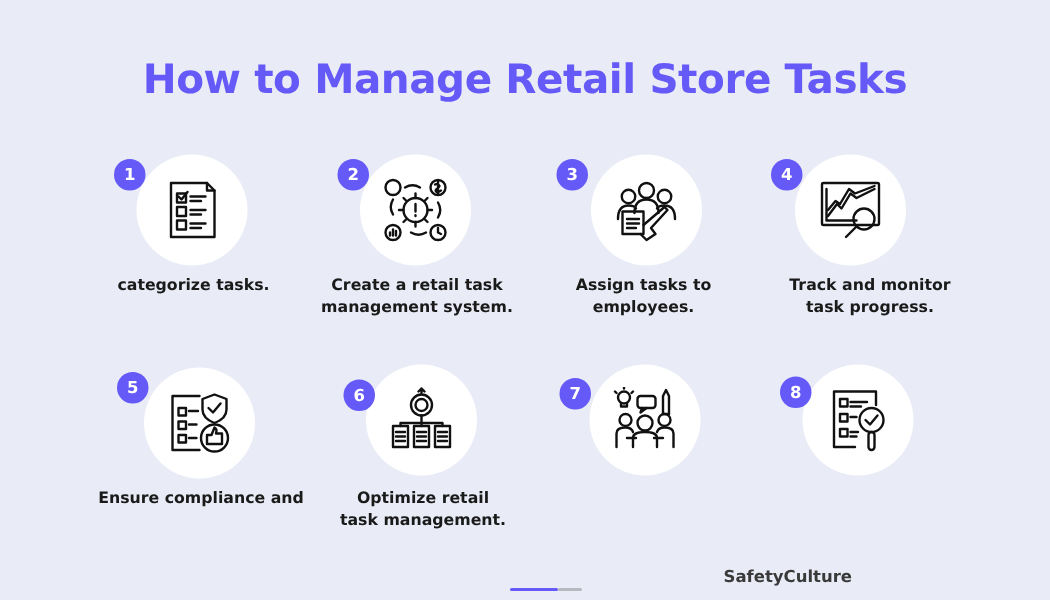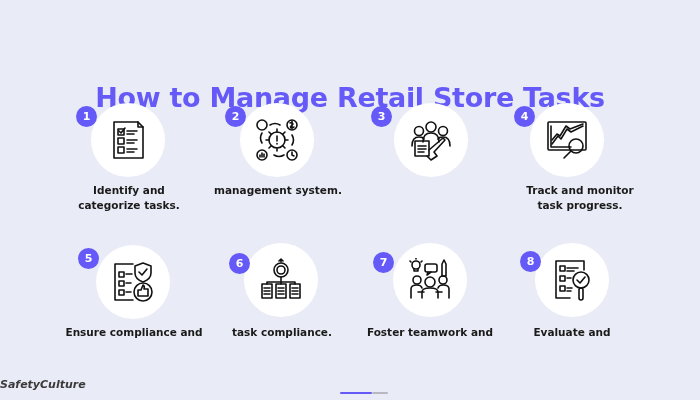--- a/index.html
+++ b/index.html
@@ -5,39 +5,39 @@
   html, body { margin: 0; padding: 0; }
   body {
     width: 700px; height: 400px; overflow: hidden;
     background: #e9ecf6;
     font-family: "DejaVu Sans", "Liberation Sans", sans-serif;
     position: relative;
   }
   .title {
     position: absolute; left: 0; top: 38px; width: 700px;
     text-align: center; font-size: 27px; font-weight: bold;
-    color: #6559f7; letter-spacing: -0.3px; margin-top: 44px;
+    color: #6559f7; letter-spacing: -0.3px;
   }
   .circle {
     position: absolute; width: 74px; height: 74px; border-radius: 50%;
     background: #ffffff;
   }
   .circle svg { position: absolute; left: 15px; top: 15px; width: 44px; height: 44px; }
   .badge {
     position: absolute; width: 21px; height: 21px; border-radius: 50%;
     background: #6559f7; color: #fff; font-size: 11px; font-weight: bold;
     text-align: center; line-height: 21px;
   }
   .label {
     position: absolute; width: 160px; text-align: center;
     font-size: 10.5px; font-weight: bold; color: #1a1a1a; line-height: 15px;
   }
   .brand {
-    position: absolute; left: 0; top: 378px; width: 568px; text-align: left;
-    font-size: 11px; font-weight: bold; font-style: italic; color: #3a3a3a;
+    position: absolute; left: 0; top: 378px; width: 568px; text-align: right;
+    font-size: 11px; font-weight: bold; color: #3a3a3a;
   }
   .brand-underline {
     position: absolute; left: 340px; top: 392px; width: 32px; height: 2px; background: #6559f7; border-radius: 1px;
   }
   .brand-underline2 {
     position: absolute; left: 372px; top: 392px; width: 16px; height: 2px; background: #b8b8c0; border-radius: 1px;
   }
   svg * { fill: none; stroke: #111; stroke-width: 1.6; stroke-linecap: round; stroke-linejoin: round; }
 </style>
 </head>
@@ -52,21 +52,20 @@
         <path d="M32 4 V9 H37"></path>
       <rect x="12" y="11" width="6" height="6"></rect>
         <path d="M13 13 L15 15 L19 10"></path>
       <rect x="12" y="20" width="6" height="6"></rect>
         <rect x="12" y="29" width="6" height="6"></rect>
       <path d="M21 13 H31 M21 16 H28 M21 22 H31 M21 25 H28 M21 31 H31 M21 34 H28"></path>
     </svg>
   </div>
   <div class="badge" style="left:76px; top:106px;">1</div>
   <div class="label" style="left:49px; top:183px;">
-    <div>Identify and</div>
     <div>categorize tasks.</div>
   </div>
 </div>
 
 <div>
   <div class="circle" style="left:240px; top:103px;">
     <svg viewBox="0 0 44 44">
       <circle cx="22" cy="22" r="8"></circle>
         <path d="M22 11 V14 M22 30 V33 M11 22 H14 M30 22 H33 M14 14 L16 16 M28 28 L30 30 M14 30 L16 28 M28 16 L30 14"></path>
       <path d="M22 18 V23 M22 25.5 V26"></path>
@@ -75,40 +74,43 @@
         <circle cx="7" cy="37" r="5"></circle>
         <circle cx="37" cy="37" r="5"></circle>
       <path d="M35 5 Q37 4 38 6 Q37 8 36 8 Q35 9 36 10 Q38 10 39 9 M37 3 V11"></path>
       <path d="M5 39 V37 M7 39 V35 M9 39 V36"></path>
       <path d="M37 34 V37 L39 38"></path>
       <path d="M15 7 Q20 4 25 7 M19 37 Q24 40 29 37 M7 15 Q4 20 7 25 M37 17 Q40 22 37 27"></path>
     </svg>
   </div>
   <div class="badge" style="left:225px; top:106px;">2</div>
   <div class="label" style="left:198px; top:183px;">
+    <div>Create a retail task</div>
     <div>management system.</div>
   </div>
 </div>
 
 <div>
   <div class="circle" style="left:394px; top:103px;">
     <svg viewBox="0 0 44 44">
       <circle cx="22" cy="9" r="5"></circle>
         <circle cx="10" cy="13" r="4.5"></circle>
         <circle cx="34" cy="13" r="4.5"></circle>
       <path d="M14 24 Q14 15 22 15 Q30 15 30 24"></path>
       <path d="M3 28 Q3 19 10 19 Q14 19 15 21"></path>
         <path d="M29 21 Q30 19 34 19 Q41 19 41 28"></path>
       <rect x="6" y="23" width="14" height="15"></rect>
         <path d="M9 28 H17 M9 31 H17 M9 34 H15"></path>
       <path d="M20 32 L34 20 L36 22 L25 34 L28 38 L22 42 L18 38"></path>
     </svg>
   </div>
   <div class="badge" style="left:371px; top:106px;">3</div>
   <div class="label" style="left:349px; top:183px;">
+    <div>Assign tasks to</div>
+    <div>employees.</div>
   </div>
 </div>
 
 <div>
   <div class="circle" style="left:530px; top:103px;">
     <svg viewBox="0 0 44 44">
       <rect x="3" y="4" width="38" height="28" rx="1"></rect>
       <path d="M6 8 V29 H26"></path>
       <path d="M7 26 L13 18 L16 21 L22 11 L26 14 L38 8"></path>
       <path d="M7 22 L12 16 L15 18 L21 8 L25 11 L38 6"></path>
@@ -151,21 +153,22 @@
         <circle cx="22" cy="12" r="7"></circle>
       <path d="M22 19 V24 M8 26 V24 H36 V26 M22 24 V26"></path>
       <rect x="3" y="26" width="10" height="14"></rect>
         <rect x="17" y="26" width="10" height="14"></rect>
         <rect x="31" y="26" width="10" height="14"></rect>
       <path d="M5 30 H11 M5 33 H11 M5 36 H11 M19 30 H25 M19 33 H25 M19 36 H25 M33 30 H39 M33 33 H39 M33 36 H39"></path>
     </svg>
   </div>
   <div class="badge" style="left:229px; top:253px;">6</div>
   <div class="label" style="left:202px; top:325px;">
-    <div>task compliance.</div>
+    <div>Optimize retail</div>
+    <div>task management.</div>
   </div>
 </div>
 
 <div>
   <div class="circle" style="left:393px; top:243px;">
     <svg viewBox="0 0 44 44">
       <circle cx="8" cy="7" r="4"></circle>
         <path d="M6 11 V13 H10 V11 M2 3 L3 4 M14 3 L13 4 M8 0 V1"></path>
       <rect x="17" y="6" width="12" height="8" rx="2"></rect>
         <path d="M20 14 L19 17 L23 14"></path>
@@ -174,38 +177,36 @@
         <circle cx="22" cy="24" r="5"></circle>
         <circle cx="35" cy="22" r="4"></circle>
       <path d="M3 40 V31 Q3 27 9 27 Q13 27 14 30"></path>
       <path d="M14 40 V34 Q14 30 22 30 Q30 30 30 34 V40"></path>
       <path d="M30 30 Q31 27 35 27 Q41 27 41 31 V40"></path>
       <path d="M10 34 H16 M28 34 H34"></path>
     </svg>
   </div>
   <div class="badge" style="left:373px; top:252px;">7</div>
   <div class="label" style="left:350px; top:325px;">
-    <div>Foster teamwork and</div>
   </div>
 </div>
 
 <div>
   <div class="circle" style="left:535px; top:243px;">
     <svg viewBox="0 0 44 44">
       <path d="M20 40 H6 V3 H34 V12"></path>
       <rect x="10" y="8" width="5" height="5"></rect>
         <rect x="10" y="18" width="5" height="5"></rect>
         <rect x="10" y="28" width="5" height="5"></rect>
       <path d="M17 10 H28 M17 13 H24 M17 20 H21 M17 30 H22 M17 33 H21"></path>
       <circle cx="31" cy="22" r="8"></circle>
         <path d="M27 22 L30 25 L35 19"></path>
       <rect x="29" y="30" width="4" height="12" rx="2"></rect>
     </svg>
   </div>
   <div class="badge" style="left:520px; top:251px;">8</div>
   <div class="label" style="left:492px; top:325px;">
-    <div>Evaluate and</div>
   </div>
 </div>
 
 <div class="brand">SafetyCulture</div>
 <div class="brand-underline"></div>
 <div class="brand-underline2"></div>
 
 </body></html>

